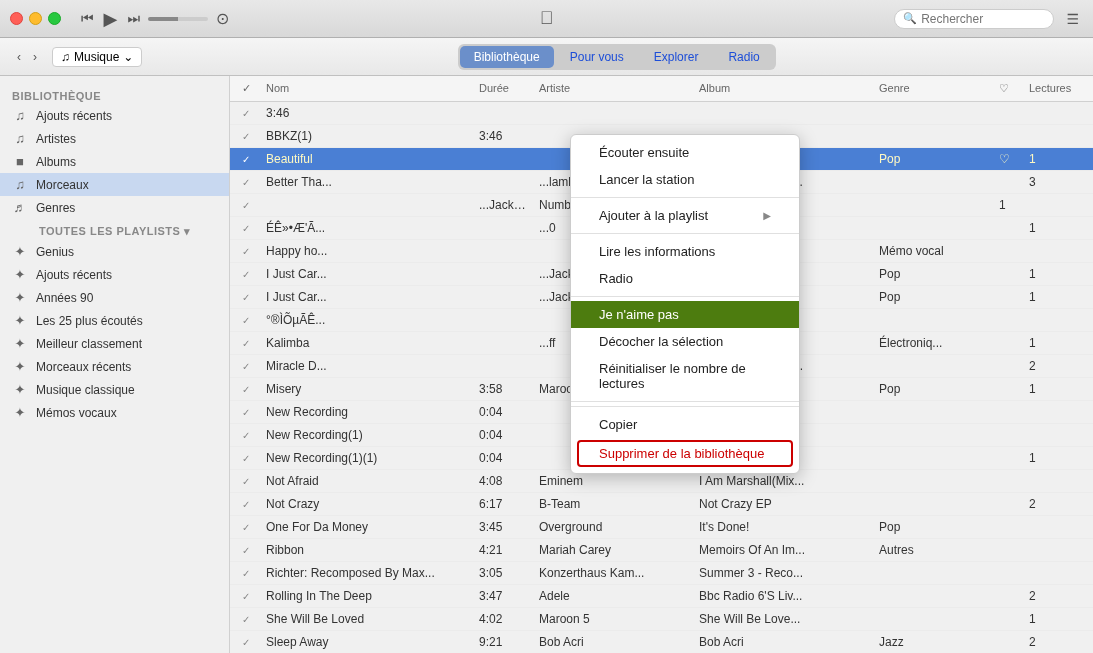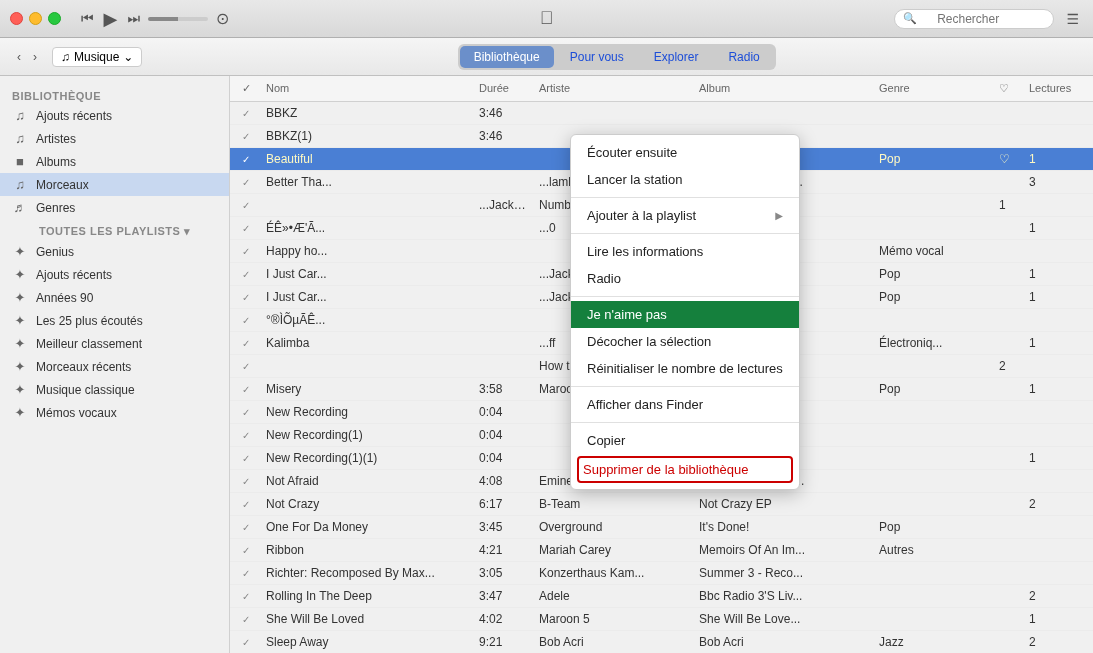--- a/index.html
+++ b/index.html
@@ -78,21 +78,20 @@
       padding: 2px 8px;
       width: 160px;
     }
     .search-box input {
       border: none;
       outline: none;
       font-size: 12px;
       color: #999;
       background: transparent;
       width: 100%;
-      margin-left: 16px;
     }
     .search-icon-tb { color: #999; font-size: 11px; margin-right: 4px; }
 
     
     .toolbar {
       background: linear-gradient(to bottom, #f5f5f5, #e8e8e8);
       height: 38px;
       display: flex;
       align-items: center;
       padding: 0 12px;
@@ -226,30 +225,30 @@
       left: 340px;
       background: #fff;
       border: 1px solid #ccc;
       border-radius: 6px;
       box-shadow: 0 4px 18px rgba(0,0,0,0.25);
       width: 230px;
       z-index: 100;
       padding: 4px 0;
     }
     .cm-item {
-      padding: 6px 16px;
+      padding: 6px 28px;
       font-size: 13px;
       color: #222;
       cursor: pointer;
       display: flex;
       align-items: center;
       justify-content: space-between;
     }
-    .cm-item.highlighted { background: #15803d; color: #fff; }
-    .cm-item.danger { color: #cc0000; border: 2px solid #cc0000; margin: 2px 6px; border-radius: 4px; padding: 4px 4px; }
+    .cm-item.highlighted { background: #4d7c0f; color: #fff; }
+    .cm-item.danger { color: #cc0000; border: 2px solid #cc0000; margin: 2px 6px; border-radius: 4px; padding: 4px 20px; }
     .cm-divider { height: 1px; background: #e0e0e0; margin: 4px 0; }
     .cm-arrow { font-size: 10px; color: #888; }
   </style>
 </head>
 <body>
 
 <div class="title-bar">
   <div class="window-controls">
     <div class="btn-close"></div>
     <div class="btn-minimize"></div>
@@ -357,21 +356,20 @@
       <div class="th">Artiste</div>
       <div class="th">Album</div>
       <div class="th">Genre</div>
       <div class="th">♡</div>
       <div class="th">Lectures</div>
     </div>
 
     <div class="table-body" id="table-body">
     <div class="table-row">
     <div class="td check-icon">✓</div>
-    <div class="td">BBKZ</div>
     <div class="td">3:46</div>
     <div class="td"></div>
     <div class="td"></div>
     <div class="td"></div>
     <div class="td heart-icon"></div>
     <div class="td"></div>
   </div>
         <div class="table-row">
     <div class="td check-icon">✓</div>
     <div class="td">BBKZ(1)</div>
@@ -466,20 +464,21 @@
     <div class="td">Kalimba</div>
     <div class="td"></div>
     <div class="td">...ff</div>
     <div class="td">Ninja Tuna</div>
     <div class="td">Électroniq...</div>
     <div class="td heart-icon"></div>
     <div class="td">1</div>
   </div>
         <div class="table-row">
     <div class="td check-icon">✓</div>
+    <div class="td">Miracle D...</div>
     <div class="td"></div>
     <div class="td"></div>
     <div class="td">How to Dismantle...</div>
     <div class="td"></div>
     <div class="td heart-icon"></div>
     <div class="td">2</div>
   </div>
         <div class="table-row">
     <div class="td check-icon">✓</div>
     <div class="td">Misery</div>
@@ -568,21 +567,21 @@
     <div class="td">Summer 3 - Reco...</div>
     <div class="td"></div>
     <div class="td heart-icon"></div>
     <div class="td"></div>
   </div>
         <div class="table-row">
     <div class="td check-icon">✓</div>
     <div class="td">Rolling In The Deep</div>
     <div class="td">3:47</div>
     <div class="td">Adele</div>
-    <div class="td">Bbc Radio 3'S Liv...</div>
+    <div class="td">Bbc Radio 6'S Liv...</div>
     <div class="td"></div>
     <div class="td heart-icon"></div>
     <div class="td">2</div>
   </div>
         <div class="table-row">
     <div class="td check-icon">✓</div>
     <div class="td">She Will Be Loved</div>
     <div class="td">4:02</div>
     <div class="td">Maroon 5</div>
     <div class="td">She Will Be Love...</div>
@@ -625,23 +624,20 @@
         <div class="cm-item highlighted">
           <span>Je n'aime pas</span>
         </div>
         <div class="cm-item">
           <span>Décocher la sélection</span>
         </div>
         <div class="cm-item">
           <span>Réinitialiser le nombre de lectures</span>
         </div>
         <div class="cm-divider"></div>
-        <div class="cm-item">
-          <span>Afficher dans Finder</span>
-        </div>
         <div class="cm-divider"></div>
         <div class="cm-item">
           <span>Copier</span>
         </div>
         <div class="cm-item danger">
           <span>Supprimer de la bibliothèque</span>
         </div>
       </div>
   </div>
 </div>

